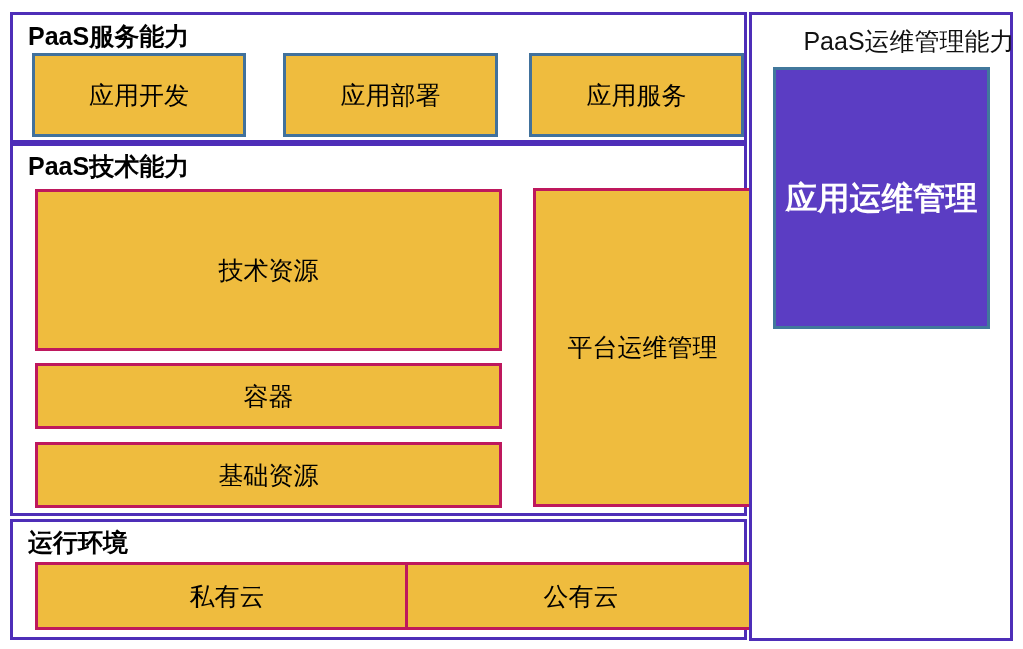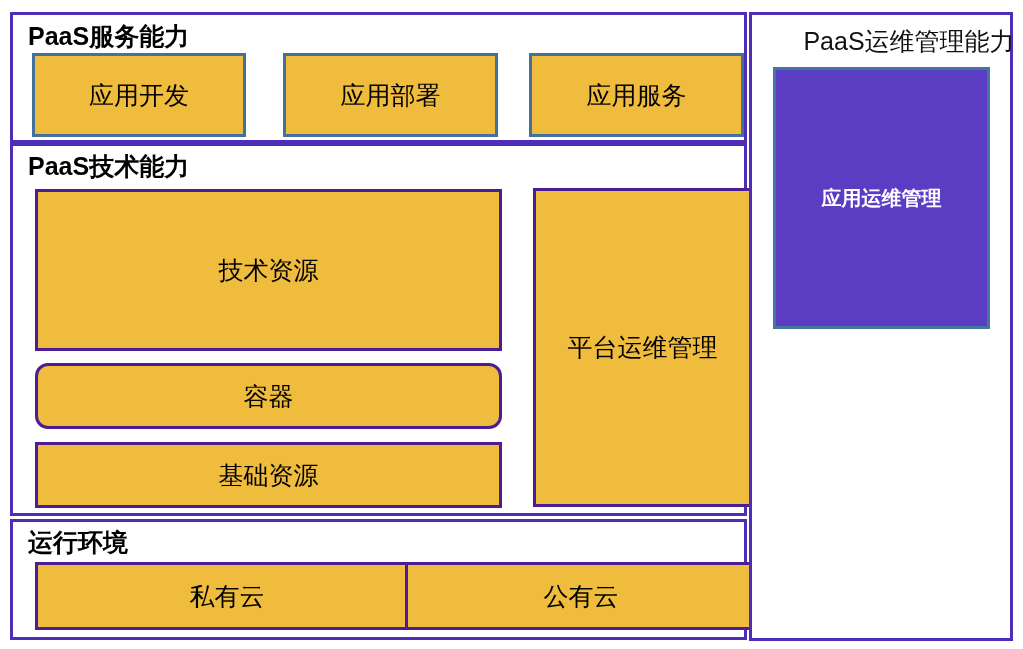--- a/index.html
+++ b/index.html
@@ -39,30 +39,30 @@
     display: flex;
     align-items: center;
     justify-content: center;
     font-size: 25px;
     color: #000000;
     text-align: center;
     line-height: 1.4;
     margin-left: 15px;
   }
   .obox.steel  { border: 3px solid #41719C; }
-  .obox.violet { border: 3px solid #4c1d95; }
+  .obox.violet { border: 3px solid #be185d; }
 
   .pbox {
     position: absolute;
     background: #5B3DC3;
     border: 3px solid #41789C;
     display: flex;
     align-items: center;
     justify-content: center;
-    font-size: 20px;
+    font-size: 32px;
     font-weight: bold;
     color: #ffffff;
     text-align: center;
     line-height: 1.4;
   }
 
   .right-title {
     position: absolute;
     left: 0;
     top: 10px;
@@ -93,21 +93,21 @@
     <div class="obox steel" style="left:501px; top:38px; width:215px; height:84px;">
       <span>应用服务</span>
     </div>
   </div>
 
   <div class="section" style="left:10px; top:143px; width:737px; height:373px;">
     <div class="sec-title" style="left:15px; top:6px;">PaaS技术能力</div>
     <div class="obox violet" style="left:7px; top:43px; width:467px; height:162px;">
       <span>技术资源</span>
     </div>
-    <div class="obox violet" style="left:7px; top:217px; width:467px; height:66px;border-radius:13px;">
+    <div class="obox violet" style="left:7px; top:217px; width:467px; height:66px;">
       <span>容器</span>
     </div>
     <div class="obox violet" style="left:7px; top:296px; width:467px; height:66px;">
       <span>基础资源</span>
     </div>
     <div class="obox violet" style="left:505px; top:42px; width:219px; height:319px;">
       <span class="wrap-narrow">平台运维管理</span>
     </div>
   </div>
 

